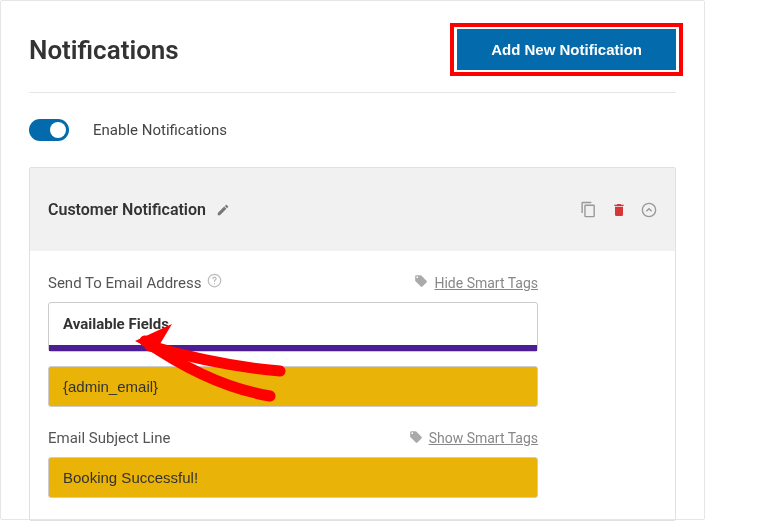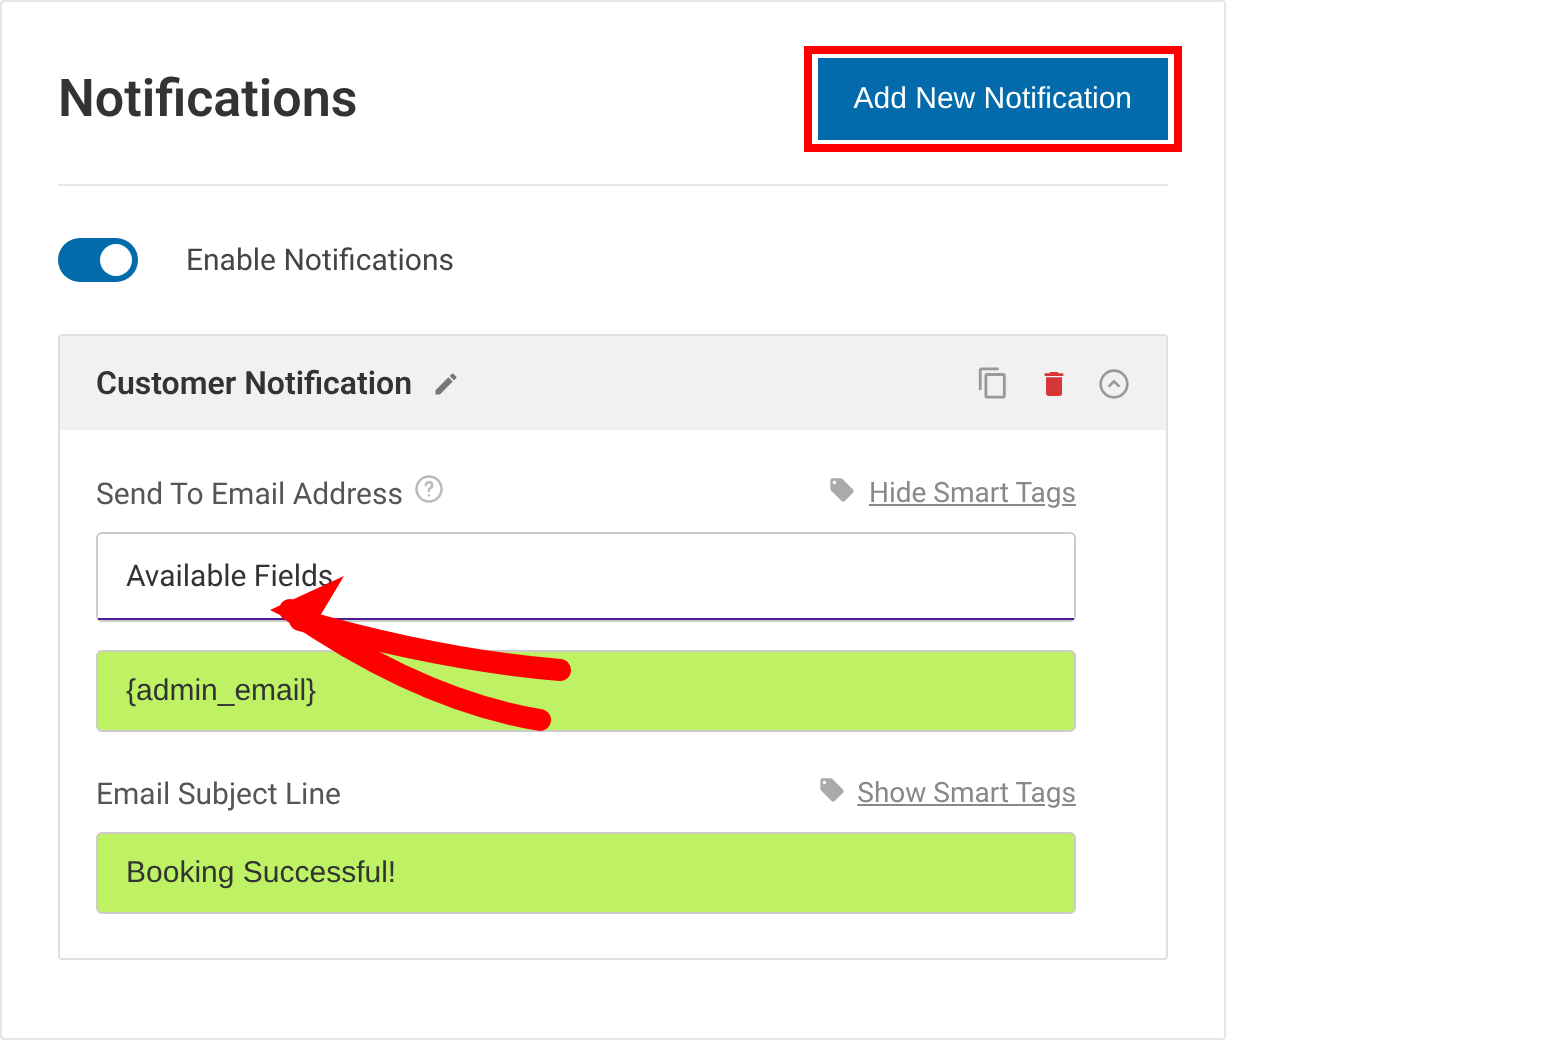--- a/index.html
+++ b/index.html
@@ -1,46 +1,46 @@
 <!DOCTYPE html>
 <html><head>
   <meta charset="utf-8">
   <style>
     * { box-sizing: border-box; margin: 0; padding: 0; }
     body { font-family: -apple-system, BlinkMacSystemFont, "Segoe UI", Roboto, Arial, sans-serif; background: #fff; color: #444; width: 775px; height: 521px; overflow: hidden; }
-    .container { border: 1px solid #e6e6e6; border-radius: 2px; padding: 28px; width: 613px; height: 520px; }
+    .container { border: 1px solid #e6e6e6; border-radius: 2px; padding: 28px; width: 705px; height: 520px; }
     .hdr { display: flex; justify-content: space-between; align-items: center; margin-bottom: 22px; }
     .page-title { font-size: 26px; font-weight: 600; color: #333; }
-    .btn-primary { background: #036aab; color: #fff; border: none; padding: 12px 18px; font-size: 15px; font-weight: 400; cursor: pointer; position: relative; }
+    .btn-primary { background: #036aab; color: #fff; border: none; padding: 12px 34px; font-size: 15px; font-weight: 700; cursor: pointer; position: relative; }
     .highlight-box { position: absolute; top: -6px; left: -7px; right: -7px; bottom: -6px; border: 4px solid #ff0000; pointer-events: none; }
     .divider { border: none; border-top: 1px solid #e6e6e6; margin-bottom: 26px; }
     .toggle-row { display: flex; align-items: center; gap: 24px; margin-bottom: 26px; }
     .toggle { width: 40px; height: 22px; background: #036aab; border-radius: 11px; position: relative; cursor: pointer; }
     .toggle-knob { position: absolute; width: 16px; height: 16px; background: #fff; border-radius: 50%; top: 3px; right: 3px; }
     .toggle-label { font-size: 15px; color: #444; }
     .panel { border: 1px solid #e0e0e0; border-radius: 2px; }
-    .panel-hdr { background: #f1f1f1; padding: 14px 18px; display: flex; align-items: center; justify-content: space-between; }
+    .panel-hdr { background: #f1f1f1; padding: 32px 18px; display: flex; align-items: center; justify-content: space-between; }
     .panel-hdr-left { display: flex; align-items: center; gap: 10px; }
     .panel-title { font-size: 16px; font-weight: 600; color: #333; }
     .panel-hdr-right { display: flex; align-items: center; gap: 14px; }
     .icon-btn { cursor: pointer; display: inline-flex; }
     .icon-edit svg { width: 14px; height: 14px; fill: #777; }
     .icon-copy svg { width: 17px; height: 17px; fill: #999; }
     .icon-trash svg { width: 16px; height: 16px; fill: #d63638; }
     .icon-collapse svg { width: 16px; height: 16px; fill: #999; }
     .panel-body { padding: 22px 18px 0 18px; position: relative; }
     .field-row { display: flex; justify-content: space-between; align-items: center; margin-bottom: 10px; }
     .field-label { font-size: 15px; color: #555; display: flex; align-items: center; gap: 6px; }
     .help-icon svg { width: 15px; height: 15px; fill: #bbb; }
     .smart-tags { font-size: 14px; color: #888; display: flex; align-items: center; gap: 6px; cursor: pointer; text-decoration: underline; }
     .tag-icon svg { width: 14px; height: 14px; fill: #aaa; }
     .dropdown { border: 1px solid #ccc; border-radius: 3px; margin-bottom: 14px; width: 490px; }
-    .dropdown-hdr { padding: 12px 14px; font-size: 15px; font-weight: 400; color: #333; border-bottom: 1px solid #4c1d95; }
+    .dropdown-hdr { padding: 12px 14px; font-size: 15px; font-weight: 700; color: #333; border-bottom: 6px solid #4c1d95; }
     .dropdown-item { padding: 12px 14px; font-size: 15px; color: #036aab; cursor: pointer; }
-    .input-text { width: 490px; border: 1px solid #ccc; border-radius: 3px; padding: 11px 14px; font-size: 15px; color: #333; background: #bef264; margin-bottom: 22px; }
+    .input-text { width: 490px; border: 1px solid #ccc; border-radius: 3px; padding: 11px 14px; font-size: 15px; color: #333; background: #eab308; margin-bottom: 22px; }
     .arrow-annotation { position: absolute; left: 100px; top: 45px; pointer-events: none; }
     .field-row-2 { width: 490px; }
   </style>
 </head>
 <body>
 
 <div class="container">
   <div class="hdr">
     <h1 class="page-title">Notifications</h1>
     <button class="btn-primary">

